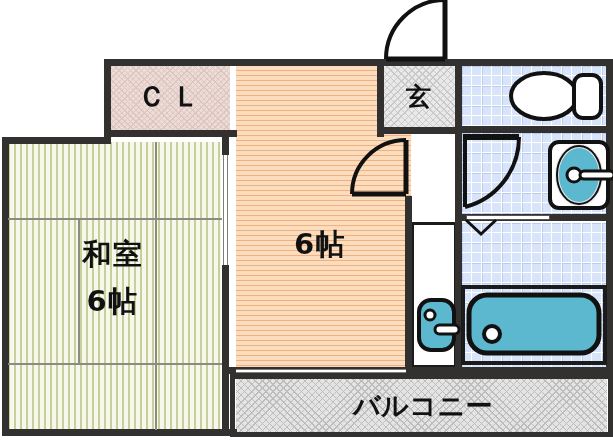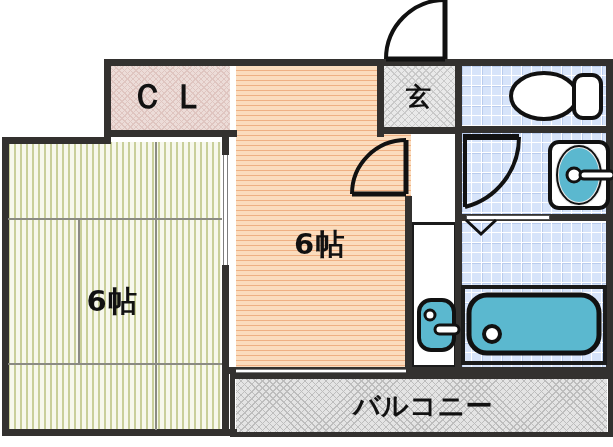--- a/index.html
+++ b/index.html
@@ -53,21 +53,21 @@
 
   
   .lbl{
     position:absolute;color:#111111;font-weight:700;
     letter-spacing:.05em;white-space:nowrap;
     display:flex;align-items:center;justify-content:center;
   }
 
   .room-name{font-size:29px;}
   .room-size{font-size:29px;}
-  .cl-label{font-size:34px;letter-spacing:.22em;}
+  .cl-label{font-size:28px;letter-spacing:.22em;}
   .genkan-label{font-size:25px;}
   .balcony-label{font-size:27px;letter-spacing:.02em;}
 
   svg{display:block;overflow:visible;}
 </style>
 </head>
 <body>
 
 <div id="plan">
 
@@ -179,20 +179,21 @@
     <circle cx="26" cy="42" r="8" fill="#ffffff" stroke="#111111" stroke-width="4"></circle>
   </svg>
   <div class="abs" style="left:461px;top:285px;width:146px;height:80px;border:4px solid #1b1b1b;background:transparent;"></div>
 
   <svg class="abs" style="left:416px;top:297px;width:46px;height:56px;" viewBox="0 0 46 56">
     <rect x="3" y="3" width="35" height="50" rx="12" fill="#5bb8cf" stroke="#111111" stroke-width="4"></rect>
     <circle cx="14" cy="18" r="5" fill="#ffffff" stroke="#111111" stroke-width="3"></circle>
     <rect x="19" y="28" width="24" height="9" rx="4.5" fill="#ffffff" stroke="#111111" stroke-width="3"></rect>
   </svg>
 
+  <div class="lbl room-name" style="left:58px;top:238px;width:110px;height:34px;">和室</div>
 
   <div class="lbl room-size" style="left:65px;top:285px;width:95px;height:34px;">6帖</div>
 
 
   <div class="lbl room-size" style="left:275px;top:228px;width:90px;height:34px;">6帖</div>
 
   <div class="lbl cl-label" style="left:128px;top:80px;width:88px;height:34px;">ＣＬ</div>
 
   <div class="lbl genkan-label" style="left:396px;top:79px;width:46px;height:34px;">玄</div>
 

